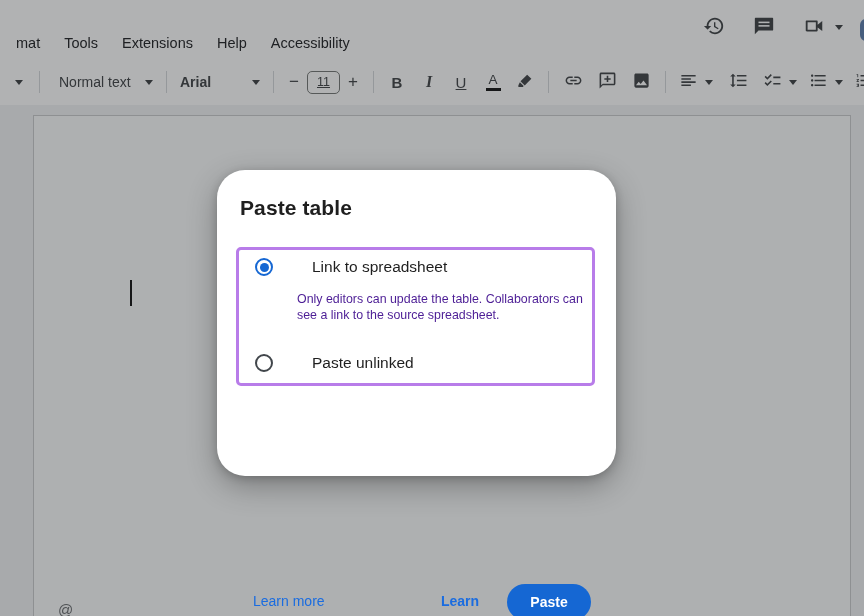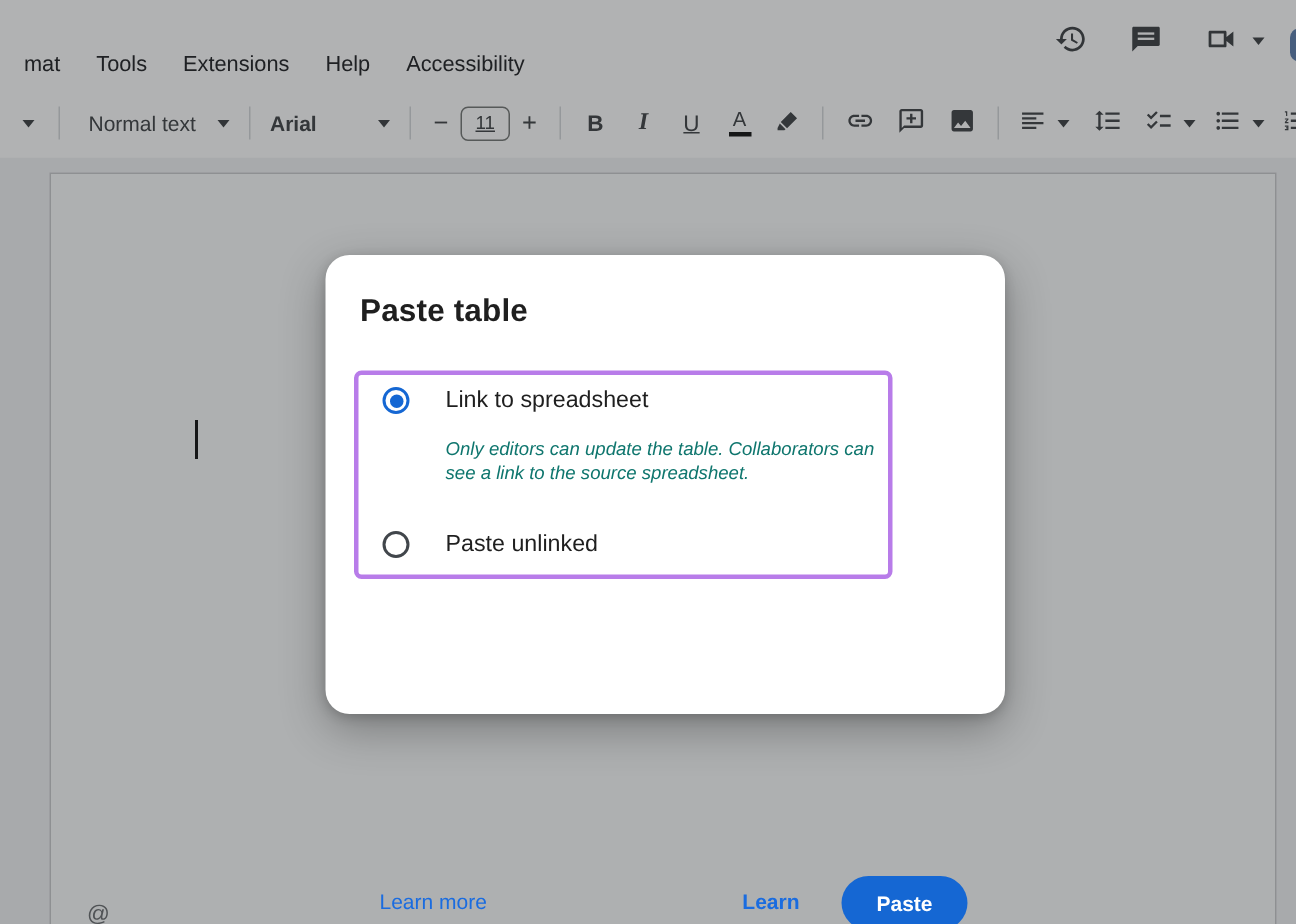--- a/index.html
+++ b/index.html
@@ -91,49 +91,49 @@
     position:absolute; left:24px; top:485px; font-size:15px; color:#6b6e71;
   }
 
   
   .scrim {
     position:absolute; inset:0; background:rgba(32,33,36,0.35); z-index:5;
   }
 
   
   .dialog {
-    position:absolute; left:217px; top:170px; width:453px; height:306px;
-    background:#ffffff; border-radius:16px; z-index:10;
+    position:absolute; left:217px; top:170px; width:399px; height:306px;
+    background:#ffffff; border-radius:28px; z-index:10;
     box-shadow:0 10px 30px rgba(0,0,0,0.30), 0 2px 8px rgba(0,0,0,0.18);
   }
   .dialog-title {
     position:absolute; left:23px; top:26px;
     font-size:21px; color:#1f1f1f; letter-spacing:.1px;
   }
   .options-box {
     position:absolute; left:19px; top:77px; width:359px; height:139px;
     border:3.5px solid #b87ce9; border-radius:5px; background:#fff;
   }
-  .radio-row { position:absolute; left:0; display:flex; align-items:center; }
+  .radio-row { position:absolute; left:0; display:flex; align-items:center;gap:15px; }
   .radio-row.first { top:8px; }
   .radio-row.second { top:104px; }
   .radio {
     width:18px; height:18px; border-radius:50%; margin-left:16px; flex:none;
     position:relative; background:#fff;
   }
   .radio.checked { border:2px solid #1567d3; }
   .radio.checked::after {
     content:""; position:absolute; left:2.5px; top:2.5px; width:9px; height:9px;
     border-radius:50%; background:#1567d3;
   }
   .radio.unchecked { border:2px solid #41464b; }
   .radio-label { font-size:15.5px; color:#1f1f1f; margin-left:24px; }
   .option-desc {
     position:absolute; left:58px; top:41px; width:294px;
-    font-size:12.4px; line-height:16px; color:#0f766e;font-style:italic;
+    font-size:12.4px; line-height:16px; color:#4c1d95;
   }
   .dialog-footer { position:absolute; left:0; top:414px; width:100%; height:36px; }
   .learn-more {
     position:absolute; left:36px; top:9px; font-size:14px; font-weight:400;
     color:#1a6ce0; cursor:pointer; background:none; border:none; padding:0;
     font-family:"Liberation Sans",sans-serif;
   }
   .cancel-btn {
     position:absolute; right:137px; top:9px; font-size:14px; font-weight:700;
     color:#1a6ce0; cursor:pointer; background:none; border:none; padding:0;

